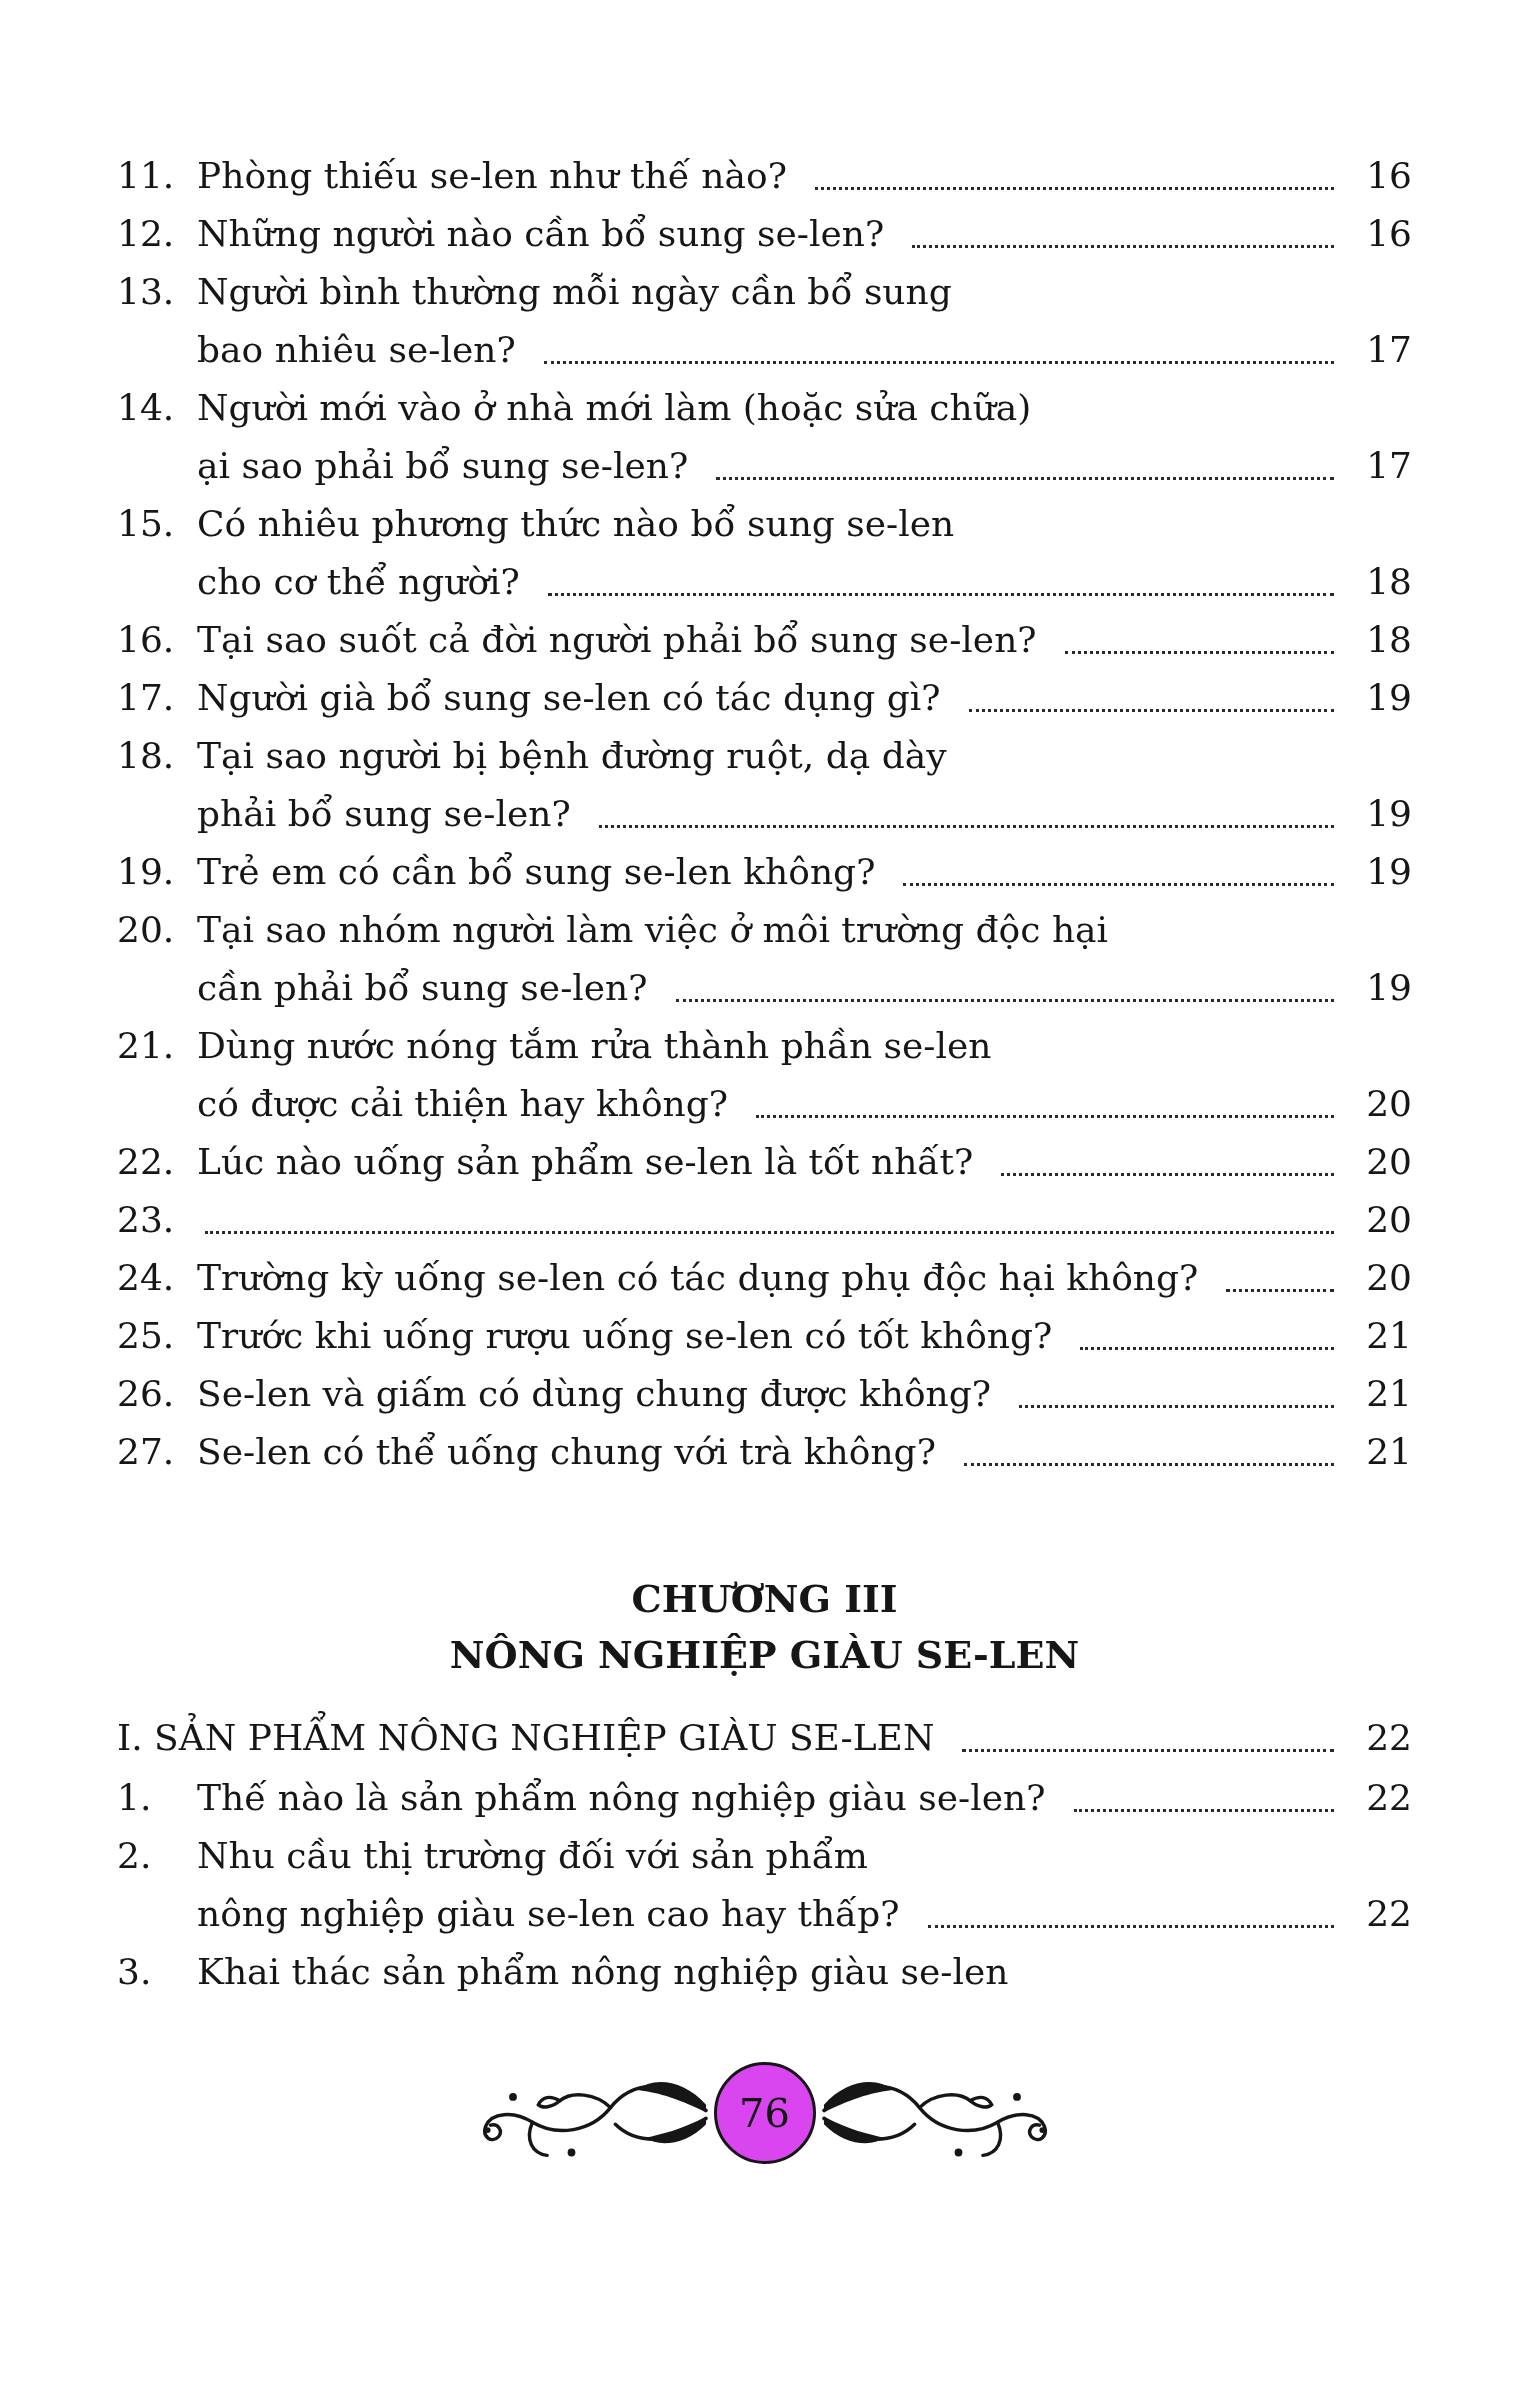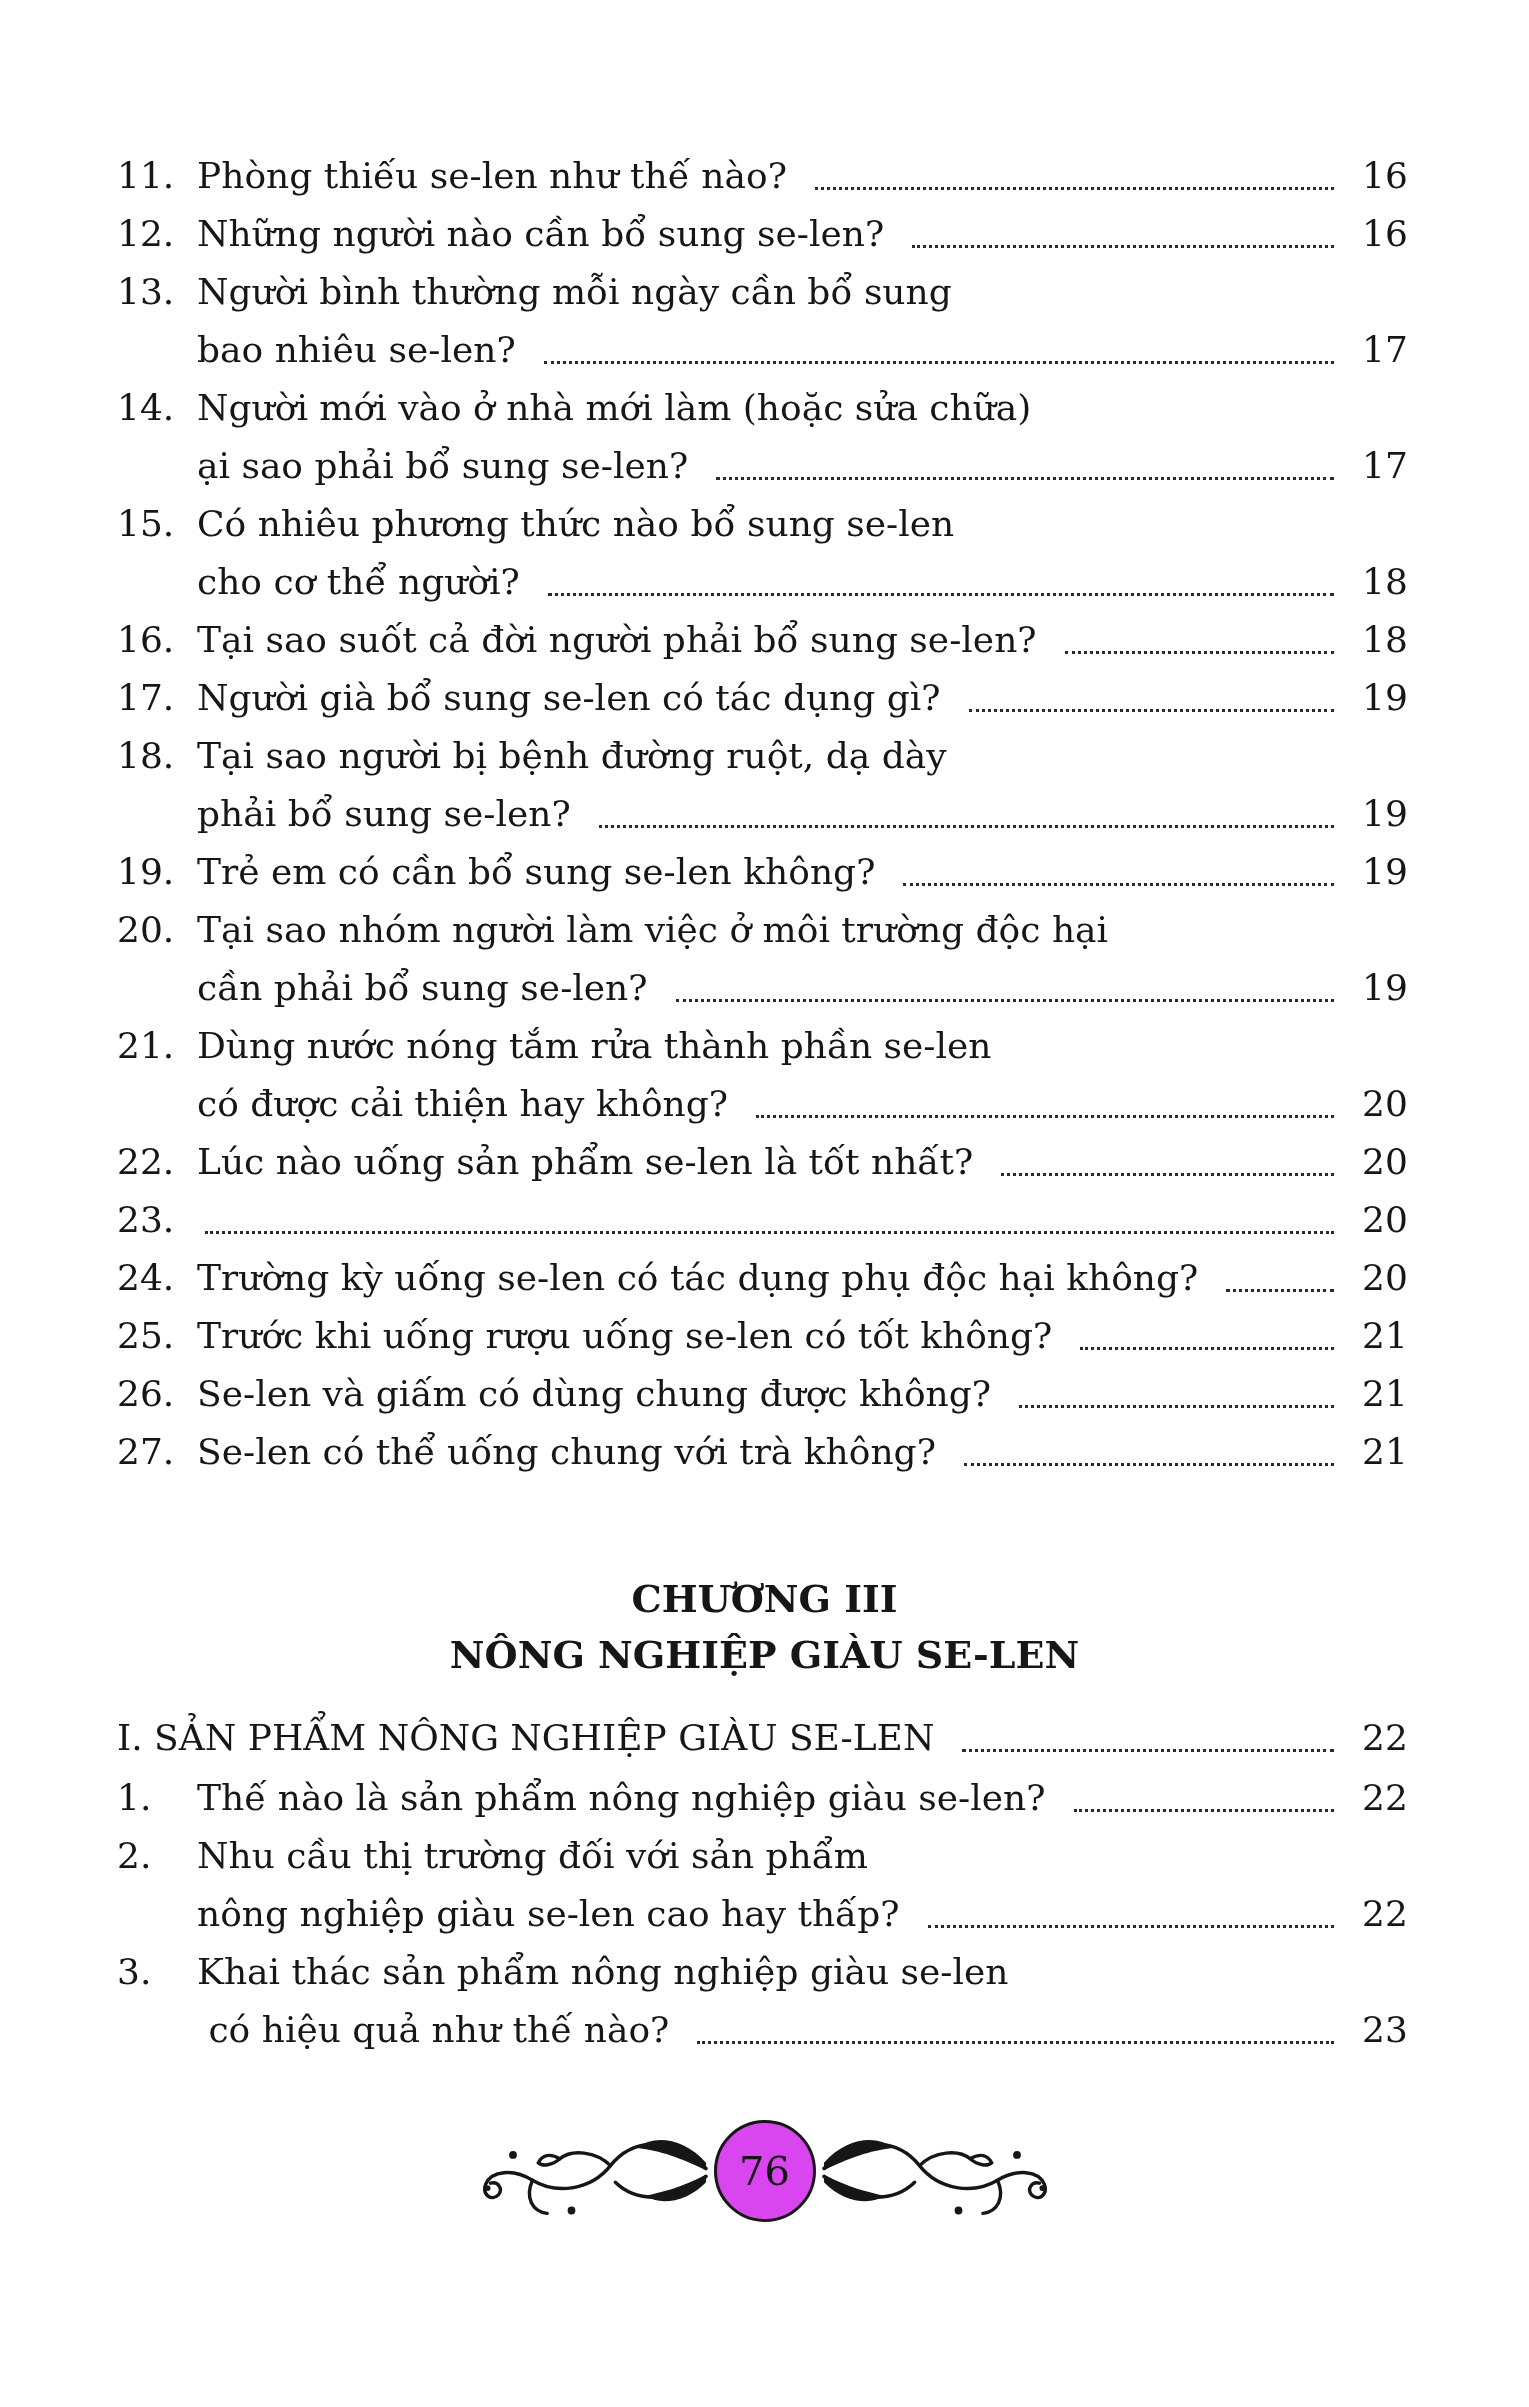--- a/index.html
+++ b/index.html
@@ -33,21 +33,21 @@
   .leader-line .txt { white-space: pre-wrap; }
   .leader-line .dots {
     flex: 1 1 auto;
     min-width: 8px;
     border-bottom: 3px dotted #2a2a2a;
     margin: 0 8px 15px 8px;
   }
   .leader-line .pg {
     flex: 0 0 auto;
     min-width: 50px;
-    text-align: left;
+    text-align: right;
     white-space: nowrap;
   }
   .chapter-heading {
     margin-top: 90px;
     text-align: center;
     font-weight: bold;
     font-size: 38px;
     line-height: 56px;
   }
   .section-heading-row {
@@ -310,25 +310,20 @@
             <span class="dots"></span>
             <span class="pg">22</span>
           </div>
         </div>
   </div>
 
   <div class="entry">
     <span class="num">3.</span>
     <div class="entry-body">
           <div class="wrap-line">Khai thác sản phẩm nông nghiệp giàu se-len</div>
-          <div class="leader-line">
-            <span class="txt"> có hiệu quả như thế nào?</span>
-            <span class="dots"></span>
-            <span class="pg">23</span>
-          </div>
         </div>
   </div>
 </div>
 
   <div class="ornament">
     <svg class="flourish left" viewBox="0 0 240 120" aria-hidden="true">
       <g stroke="#161616" fill="none" stroke-width="3.5" stroke-linecap="round">
         <path d="M238 58 C 200 20, 160 30, 140 55 C 120 80, 85 85, 60 70 C 40 58, 18 60, 12 74 C 8 85, 18 92, 25 85 C 30 79, 25 71, 17 73"></path>
         <path d="M238 66 C 205 95, 165 92, 145 72"></path>
         <path d="M140 55 C 125 40, 100 38, 88 48"></path>

